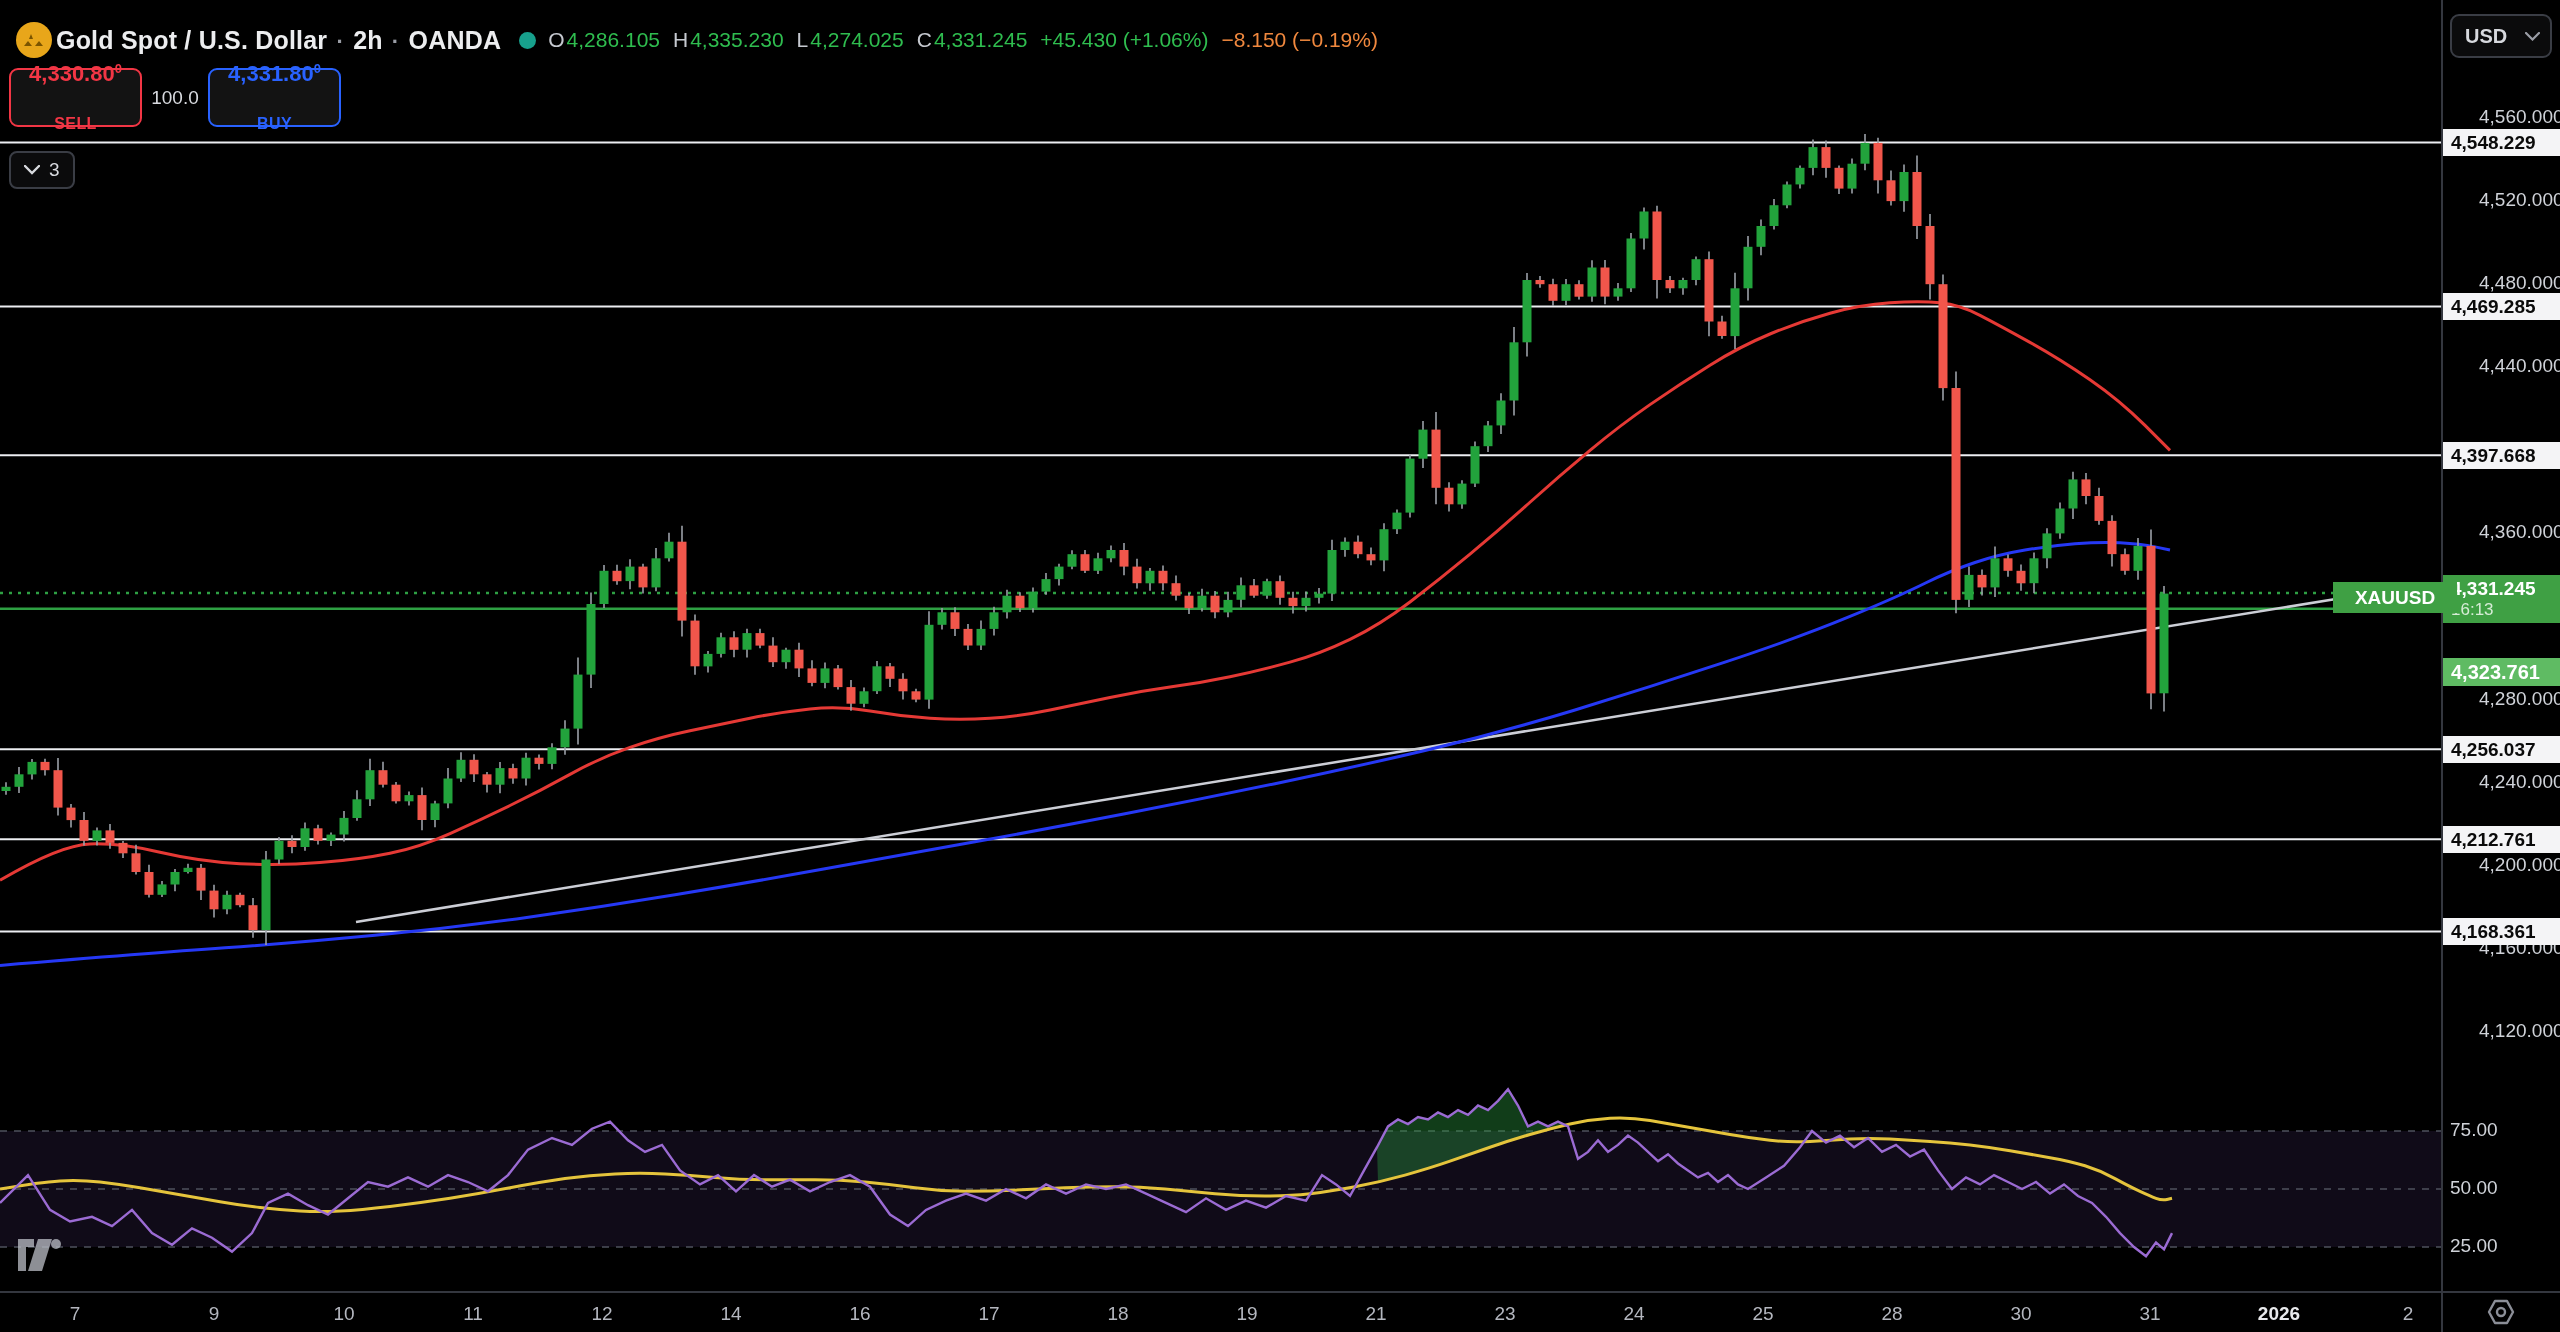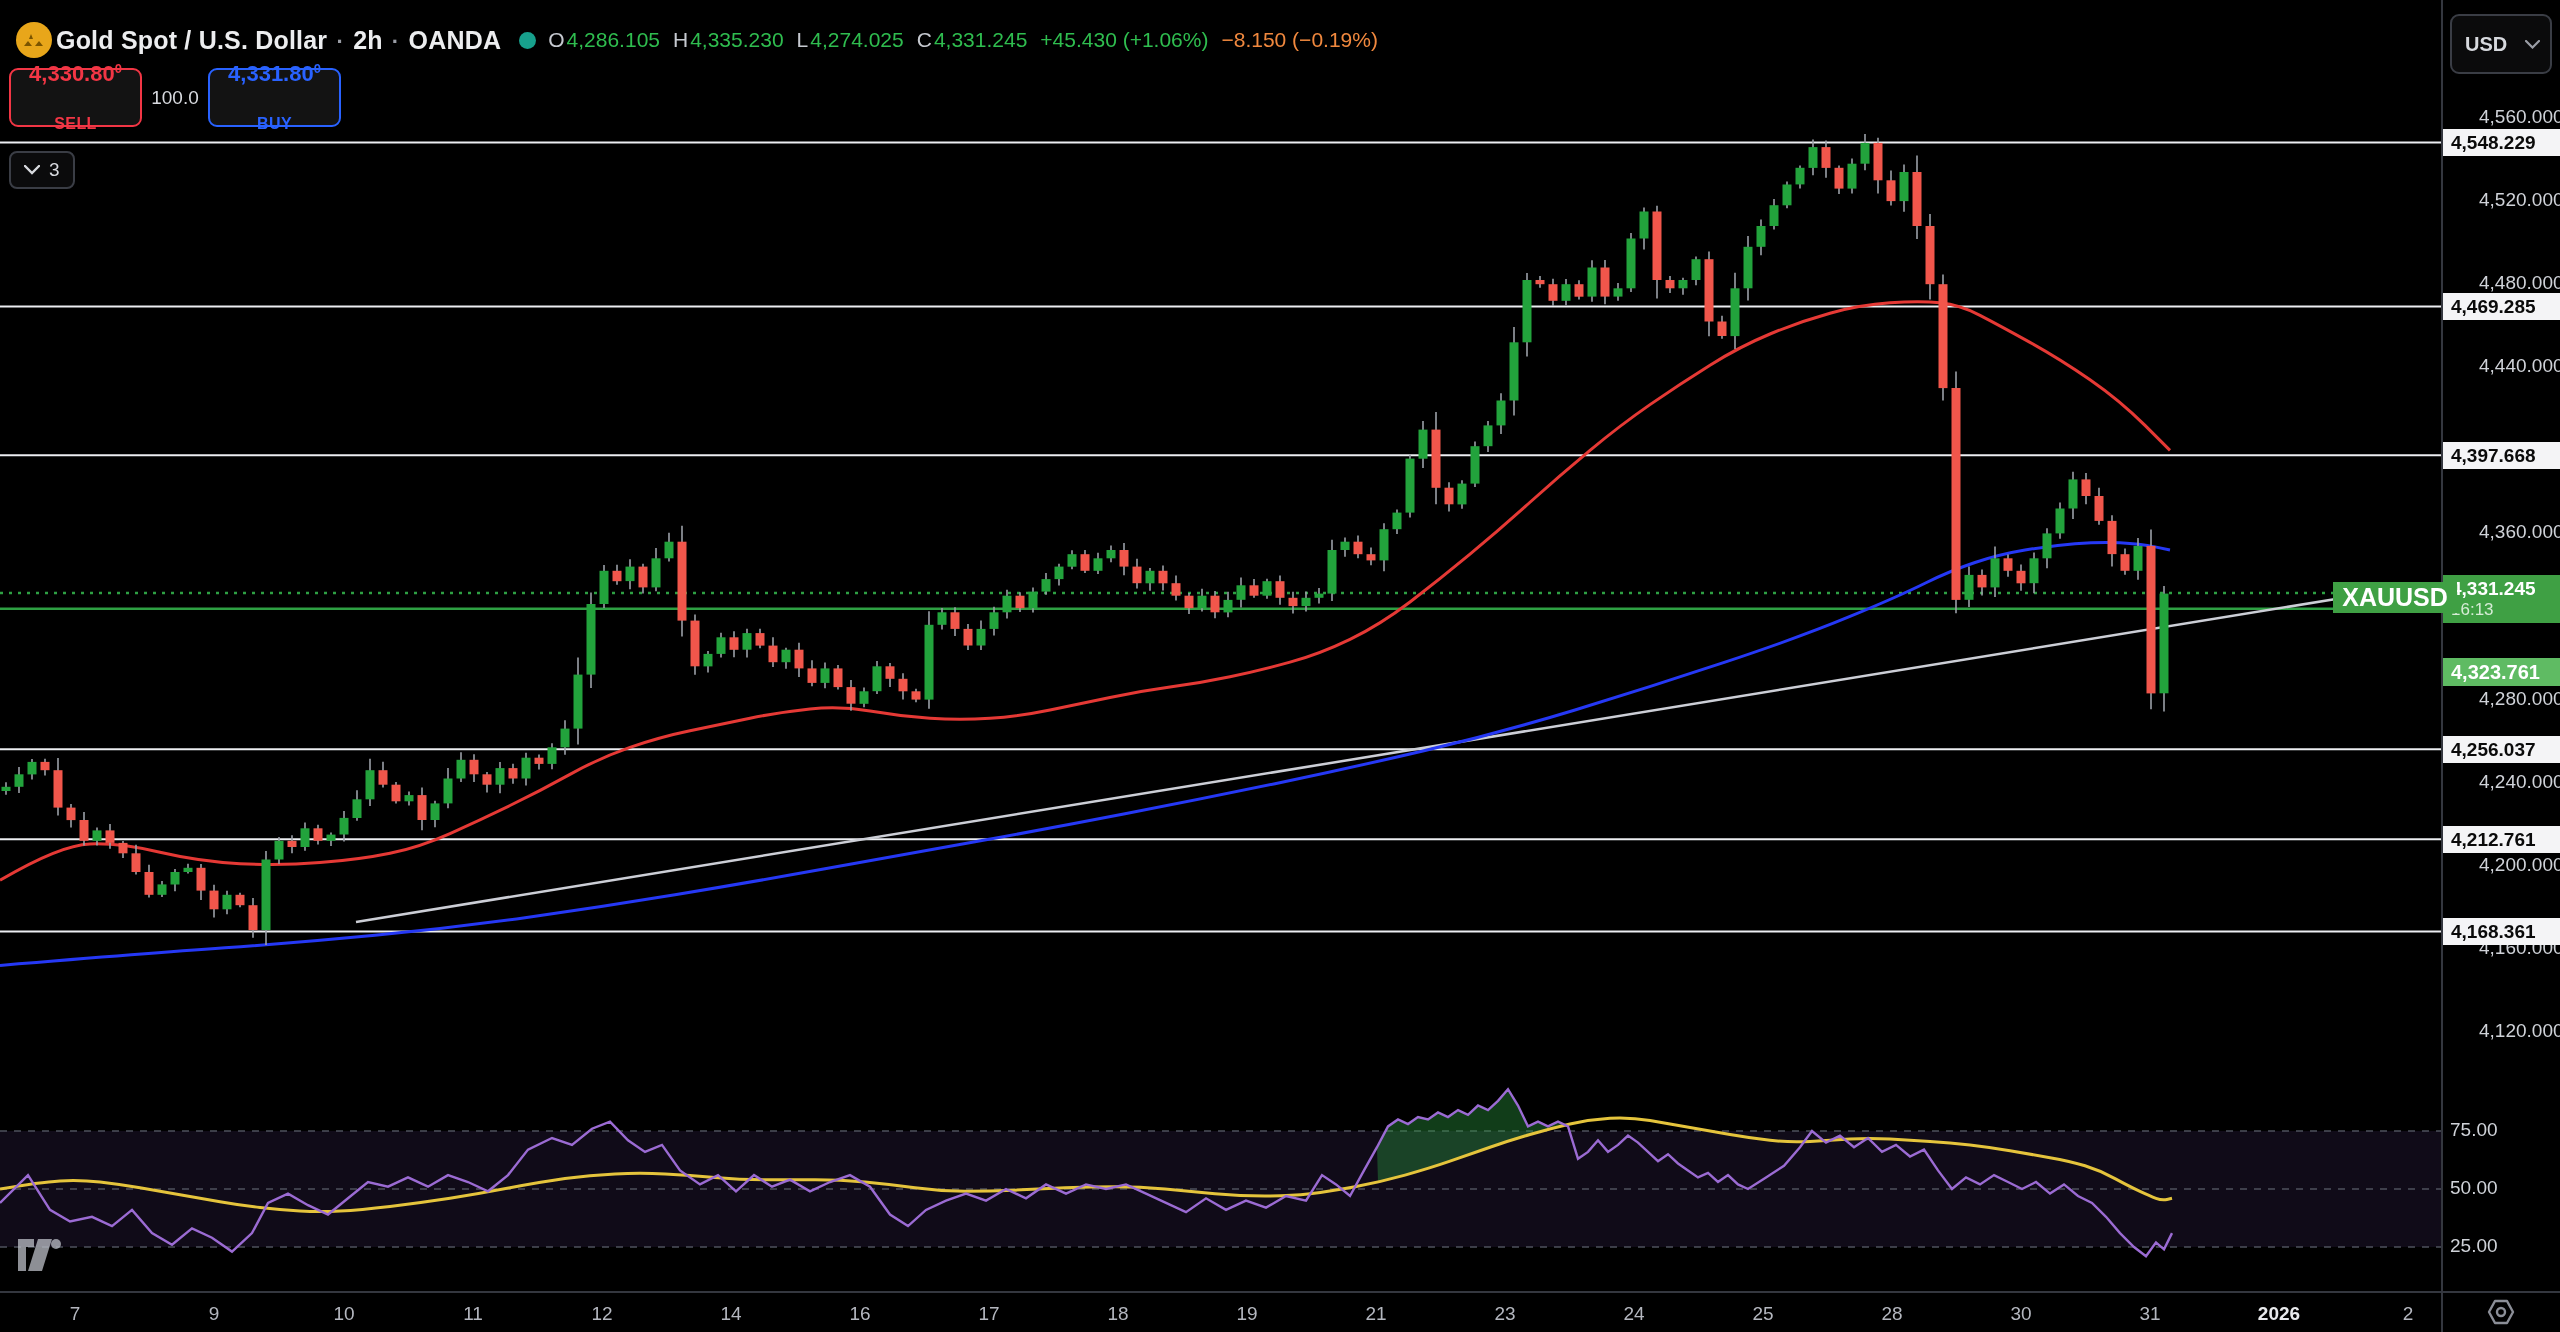--- a/index.html
+++ b/index.html
@@ -25,35 +25,35 @@
   .tbtn.buy{border:2px solid #2962ff;color:#2962ff;}
   .tprice{font-size:22px;font-weight:700;}
   .tprice sup{font-size:13px;}
   .tlabel{font-size:16px;font-weight:700;letter-spacing:.4px;margin-top:28px;}
   .spread{width:66px;text-align:center;font-size:19px;color:#d7d9de;}
   
   .badge3{position:absolute;left:9px;top:151px;height:34px;padding:0 13px;border:2px solid #3a3d45;border-radius:8px;
           display:flex;align-items:center;gap:9px;color:#d7d9de;font-size:19px;background:#0b0b0c;z-index:30;cursor:pointer;}
   
   .pax-line{position:absolute;left:2441px;top:0;width:2px;height:1332px;background:#34373f;z-index:5;}
-  .usd-dd{position:absolute;left:2450px;top:14px;width:102px;height:60px;border:2px solid #3a3d45;border-radius:9px;
+  .usd-dd{position:absolute;left:2450px;top:14px;width:102px;height:44px;border:2px solid #3a3d45;border-radius:9px;
           display:flex;align-items:center;justify-content:space-between;padding:0 10px 0 13px;color:#d7d9de;
           font-size:20px;font-weight:600;z-index:30;background:#0b0b0c;cursor:pointer;box-sizing:border-box;}
   .ptick{position:absolute;left:2450px;color:#cfd2d8;font-size:19px;white-space:nowrap;z-index:6;margin-left:29px;}
   .pbadge{position:absolute;left:2443px;width:117px;height:27px;background:#f4f4f6;color:#0a0a0a;font-size:19px;
           font-weight:600;display:flex;align-items:center;padding-left:8px;z-index:8;box-sizing:border-box;white-space:nowrap;}
   .gbadge{position:absolute;left:2443px;width:117px;background:#3fa044;color:#fff;z-index:9;padding:3px 0 3px 8px;box-sizing:border-box;}
   .gbadge .p{font-size:19px;font-weight:700;}
   .gbadge .cd{font-size:17px;color:#d6ecd6;}
   .gbadge2{position:absolute;left:2443px;width:117px;height:28px;background:#5fbb63;color:#fff;font-size:20px;font-weight:700;
            display:flex;align-items:center;padding-left:8px;z-index:9;box-sizing:border-box;margin-top:30px;}
   .itick{position:absolute;left:2450px;color:#cfd2d8;font-size:19px;z-index:6;}
   
   .symlab{position:absolute;left:2333px;top:582px;width:124px;height:31px;background:#3fa044;color:#fff;
-          font-size:25px;font-weight:700;display:flex;align-items:center;justify-content:center;z-index:10;}
+          font-size:19px;font-weight:700;display:flex;align-items:center;justify-content:center;z-index:10;}
   
   .taxis-line{position:absolute;left:0;top:1291px;width:2560px;height:2px;background:#34373f;z-index:5;}
   .ttick{position:absolute;top:1303px;color:#b4b7bf;font-size:19px;transform:translateX(-50%);z-index:6;}
   .ttick.bold{color:#e8e9ec;font-weight:700;}
   .hexbtn{position:absolute;left:2486px;top:1298px;z-index:30;cursor:pointer;}
   
   .tvmark{position:absolute;left:16px;top:1237px;z-index:4;opacity:.85;}
 </style>
 </head>
 <body>

